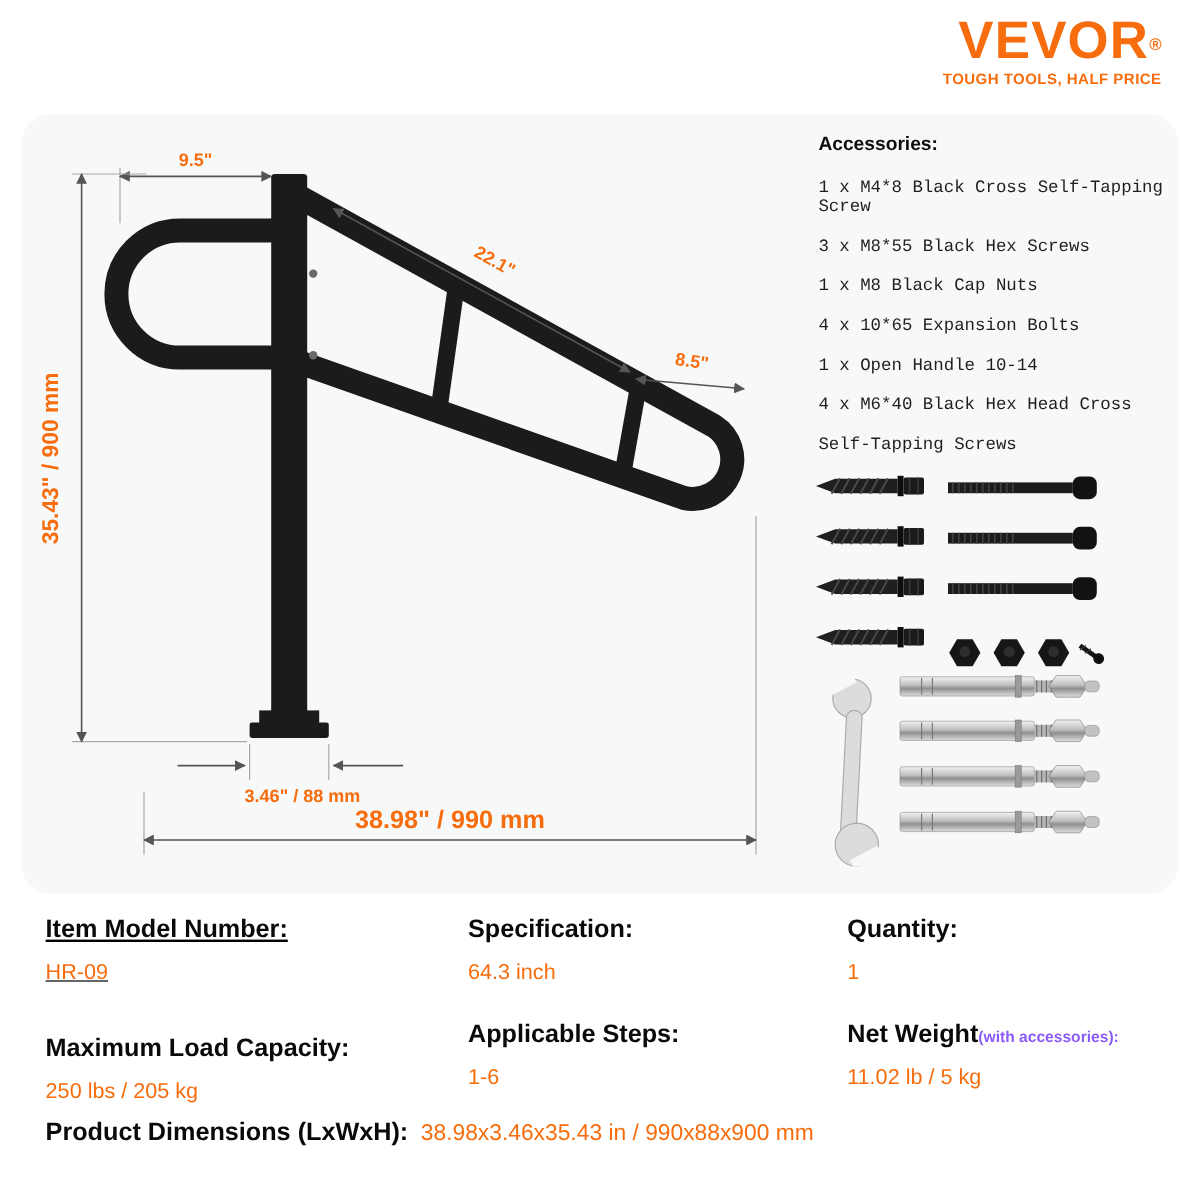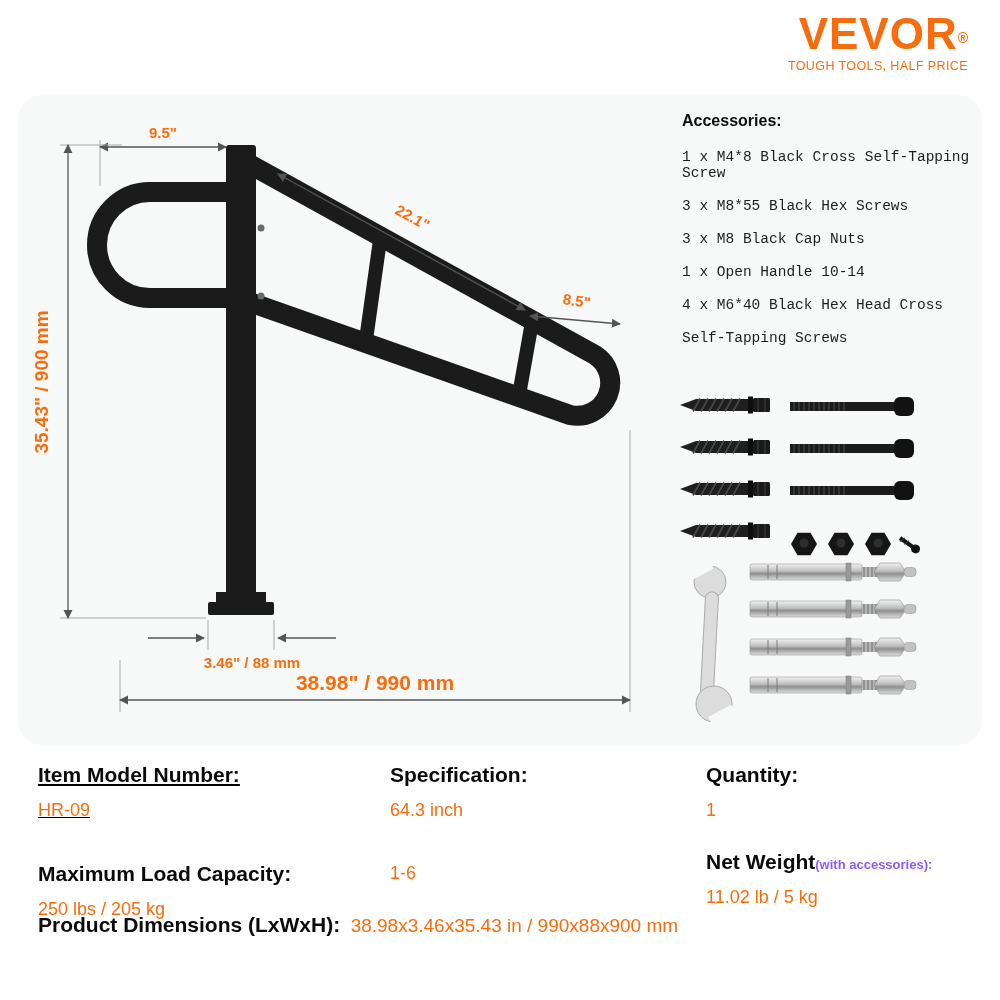--- a/index.html
+++ b/index.html
@@ -4,42 +4,42 @@
 <style>
   * { margin:0; padding:0; box-sizing:border-box; }
   html,body { background:#ffffff; }
   body { font-family:"Liberation Sans", sans-serif; }
   .page { position:relative; width:1000px; height:1000px; background:#ffffff; overflow:hidden; }
 
   
   .brand { position:absolute; top:12px; right:32px; text-align:right; }
   .brand .logo { font-size:44px; font-weight:bold; color:var(--accent); letter-spacing:1px; line-height:1; }
   .brand .reg { font-size:14px; font-weight:bold; color:var(--accent); vertical-align:super; }
-  .brand .tagline { margin-top:3px; font-size:12.5px; font-weight:normal; color:var(--accent); letter-spacing:0.4px; }
+  .brand .tagline { margin-top:3px; font-size:12.5px; font-weight:bold; color:var(--accent); letter-spacing:0.4px; }
 
   
   .panel { position:absolute; left:18px; top:95px; width:964px; height:650px; background:#f7f8f8; border-radius:24px; }
 
   .diagram-svg { position:absolute; left:20px; top:100px; }
   .dim-text { fill:#f76c0c; font-weight:bold; font-family:"Liberation Sans", sans-serif; }
   .dim-line { stroke:#555; stroke-width:1.3; fill:none; }
   .ext-line { stroke:#a8a8a8; stroke-width:1; fill:none; }
 
   
   .accessories { position:absolute; left:682px; top:112px; width:296px; }
   .accessories .title { font-size:16px; font-weight:bold; color:#0c0c0c; margin-bottom:20px; }
   .accessories .item { font-size:14.5px; color:#1e1e1e; margin-bottom:17px; line-height:1.1;font-family:Liberation Mono, monospace; }
   .hardware-svg { position:absolute; left:672px; top:392px; }
 
   
   .spec-block { position:absolute; width:320px; }
   .spec-label { font-size:21px; font-weight:bold; color:#0a0a0a; }
   .spec-note { font-size:13px; font-weight:bold; color:#8b5cf6; }
   .spec-value { font-size:18px; color:var(--accent); margin-top:13px; }
-  .dims-row { position:absolute; left:38px; top:913px; }
+  .dims-row { position:absolute; left:38px; top:932px; }
   .dims-row .spec-label { display:inline; }
   .dims-row .dims-value { display:inline; font-size:19px; color:var(--accent); margin-left:6px; }
 
   :root { --accent:#f76c0c; }
 </style>
 </head>
 <body>
 
 <div class="page">
 
@@ -104,21 +104,22 @@
       <line class="ext-line" x1="610" y1="330" x2="610" y2="612"></line>
       <line class="dim-line" x1="100" y1="600" x2="610" y2="600" marker-start="url(#arrow)" marker-end="url(#arrow)"></line>
       <text class="dim-text" x="355" y="590" font-size="21" text-anchor="middle">38.98" / 990 mm</text>
     </g>
   </svg>
 
   <div class="accessories">
     <div class="title">Accessories:</div>
     <div class="item">1 x M4*8 Black Cross Self-Tapping Screw</div>
     <div class="item">3 x M8*55 Black Hex Screws</div>
-    <div class="item">3 x M8 Black Cap Nuts</div>
+    <div class="item">1 x M8 Black Cap Nuts</div>
+    <div class="item">4 x 10*65 Expansion Bolts</div>
     <div class="item">1 x Open Handle 10-14</div>
     <div class="item">4 x M6*40 Black Hex Head Cross</div>
     <div class="item">Self-Tapping Screws</div>
   </div>
 
   <svg class="hardware-svg" width="300" height="330" viewBox="0 0 300 330">
     <defs>
       <linearGradient id="met" x1="0" y1="0" x2="0" y2="1">
         <stop offset="0" stop-color="#f2f2f2"></stop>
         <stop offset="0.45" stop-color="#bdbdbd"></stop>
@@ -222,20 +223,21 @@
   <div class="spec-block" style="left:706px; top:763px;">
     <div class="spec-label">Quantity:</div>
     <div class="spec-value">1</div>
   </div>
 
   <div class="spec-block" style="left:38px; top:850px;margin-top:12px;">
     <div class="spec-label">Maximum Load Capacity:</div>
     <div class="spec-value">250 lbs / 205 kg</div>
   </div>
   <div class="spec-block" style="left:390px; top:850px;">
+    <div class="spec-label">Applicable Steps:</div>
     <div class="spec-value">1-6</div>
   </div>
   <div class="spec-block" style="left:706px; top:850px;">
     <div>
       <span class="spec-label">Net Weight</span><span class="spec-note">(with accessories):</span>
     </div>
     <div class="spec-value">11.02 lb / 5 kg</div>
   </div>
 
   <div class="dims-row">

